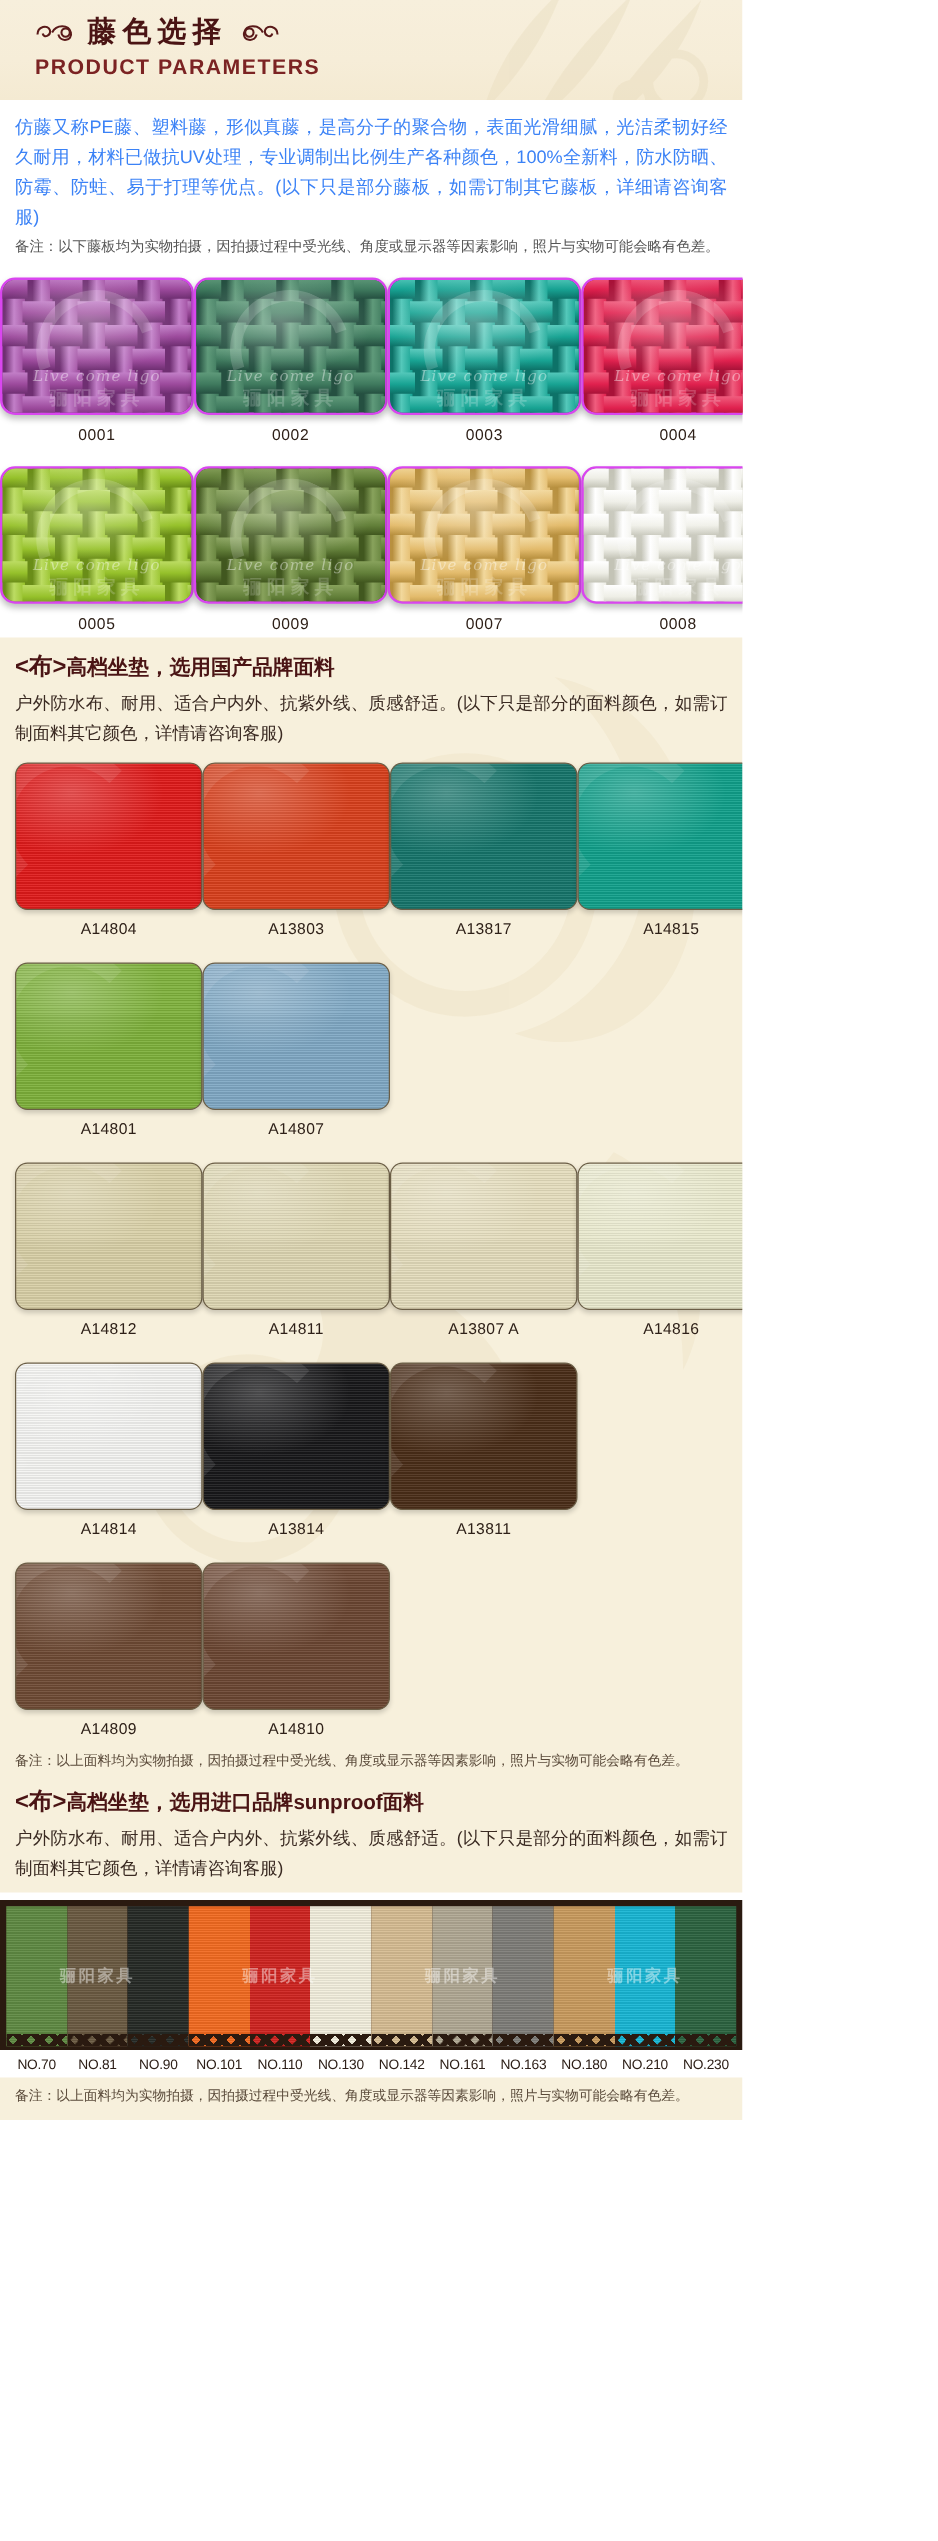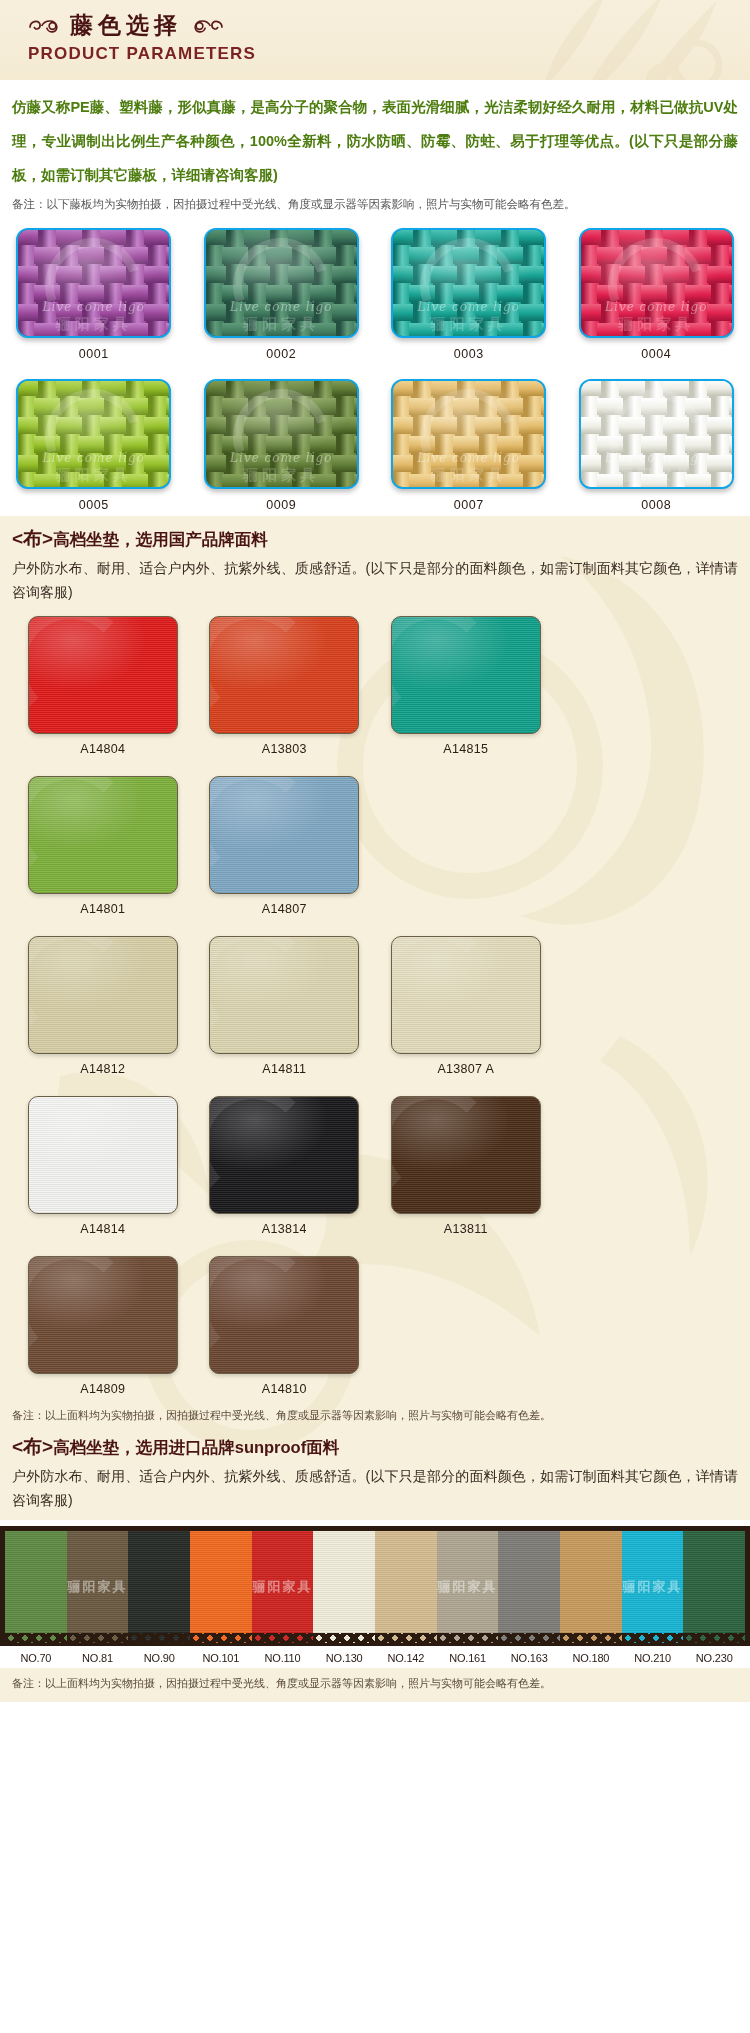--- a/index.html
+++ b/index.html
@@ -2,21 +2,21 @@
 <html><head>
 <meta charset="utf-8">
 <style>
   * { box-sizing: border-box; margin: 0; padding: 0; }
   body {
     width: 750px;
     font-family: "Liberation Sans", "DejaVu Sans", sans-serif;
     background: #fff;
     color: #3a2a22;
   }
-  .page { width: 750px; position: relative; overflow: hidden; }
+  .page { width: 594px; position: relative; overflow: hidden; }
 
   
   .banner {
     height: 80px;
     background: linear-gradient(to bottom, #f7efdc 0%, #f6edd8 60%, #f4ead2 100%);
     position: relative;
     overflow: hidden;
   }
   .banner-leaf {
     position: absolute; right: 8px; top: -30px;
@@ -33,36 +33,36 @@
     margin-top: 3px; font-weight: 600;
   }
 
   
   .intro {
     background: #fff;
     padding: 10px 12px 4px 12px;
     position: relative;
   }
   .intro p {
-    font-size: 14.5px; line-height: 34px; color: #4d7c0f; text-align: justify; font-weight: bold;
+    font-size: 14.5px; line-height: 24px; color: #3b82f6; text-align: justify;
   }
   .note {
     font-size: 11.5px; color: #555; line-height: 20px; margin-top: 2px;
   }
 
   
   .wicker-block { background: #fff; padding: 10px 0 4px 0; }
   .grid4 {
     display: grid; grid-template-columns: repeat(4, 1fr);
     justify-items: center; row-gap: 2px;
   }
   .sw-wrap { text-align: center; }
   .wicker {
     width: 155px; height: 110px; border-radius: 12px;
-    border: 2px solid #0ea5e9;
+    border: 2px solid #d946ef;
     position: relative; overflow: hidden;
     box-shadow: 0 3px 5px rgba(0,0,0,.25);
   }
   .weave { position: absolute; inset: 0; }
   .weave .vcol {
     position: absolute; top: -4px; bottom: -4px; width: 16px;
   }
   .weave .hseg {
     position: absolute; height: 17px; left: -6px; right: -6px;
   }
@@ -593,20 +593,28 @@
             </div>
             <div class="fab-cell">
               <div class="fabric" style="background: rgb(217, 64, 28);">
                 <div class="fab-ring"></div>
                 <div class="fab-tex"></div>
                 <div class="fab-sheen"></div>
               </div>
               <div class="fab-label">A13803</div>
             </div>
             <div class="fab-cell">
+              <div class="fabric" style="background: rgb(22, 117, 107);">
+                <div class="fab-ring"></div>
+                <div class="fab-tex"></div>
+                <div class="fab-sheen"></div>
+              </div>
+              <div class="fab-label">A13817</div>
+            </div>
+            <div class="fab-cell">
               <div class="fabric" style="background: rgb(16, 160, 138);">
                 <div class="fab-ring"></div>
                 <div class="fab-tex"></div>
                 <div class="fab-sheen"></div>
               </div>
               <div class="fab-label">A14815</div>
             </div>
           </div>
           <div class="fab-grid">
             <div class="fab-cell">
@@ -643,20 +651,28 @@
               </div>
               <div class="fab-label">A14811</div>
             </div>
             <div class="fab-cell">
               <div class="fabric" style="background: rgb(228, 220, 188);">
                 <div class="fab-ring"></div>
                 <div class="fab-tex"></div>
                 <div class="fab-sheen"></div>
               </div>
               <div class="fab-label">A13807 A</div>
+            </div>
+            <div class="fab-cell">
+              <div class="fabric" style="background: rgb(232, 232, 204);">
+                <div class="fab-ring"></div>
+                <div class="fab-tex"></div>
+                <div class="fab-sheen"></div>
+              </div>
+              <div class="fab-label">A14816</div>
             </div>
           </div>
           <div class="fab-grid">
             <div class="fab-cell">
               <div class="fabric" style="background: rgb(244, 244, 242);">
                 <div class="fab-ring"></div>
                 <div class="fab-tex"></div>
                 <div class="fab-sheen"></div>
               </div>
               <div class="fab-label">A14814</div>

